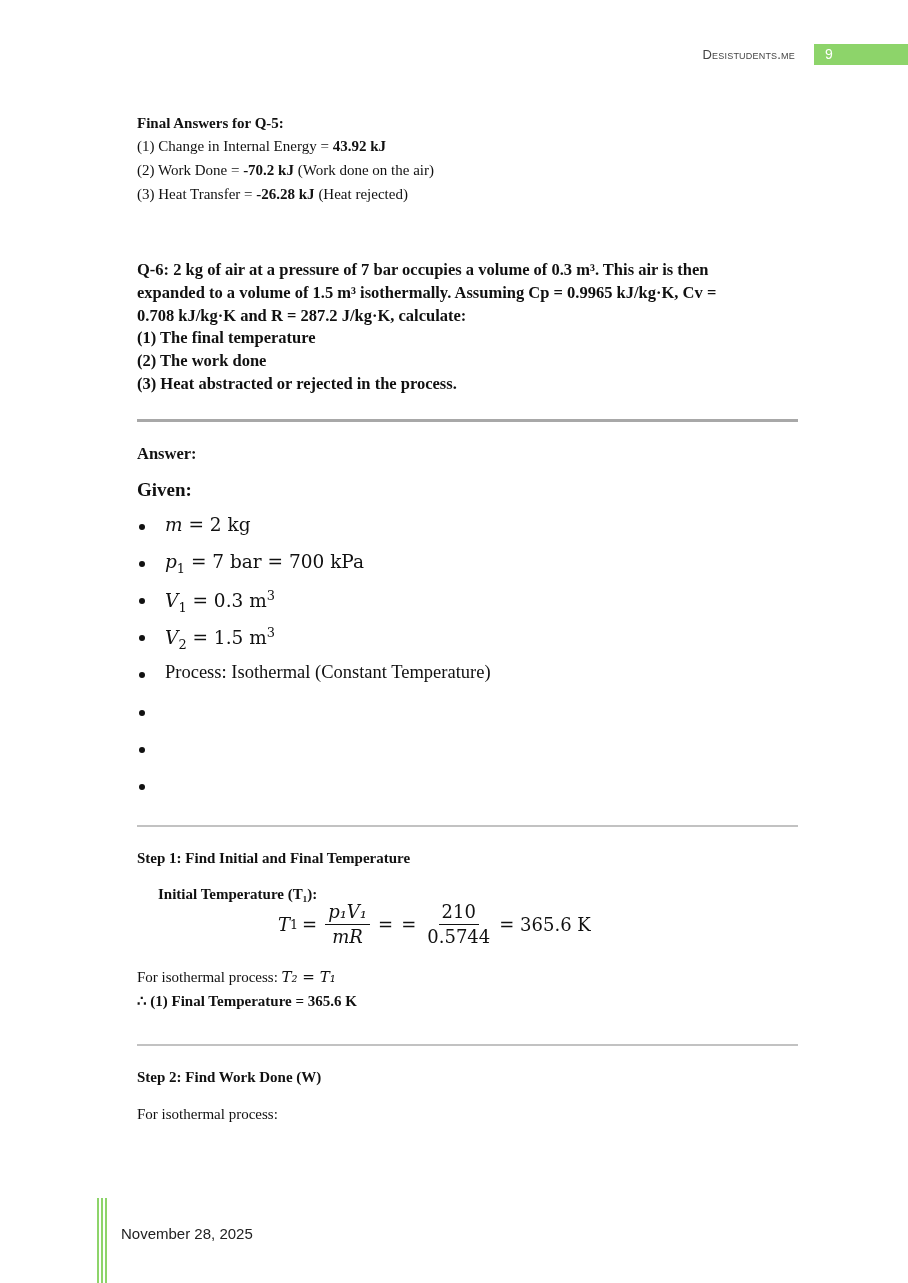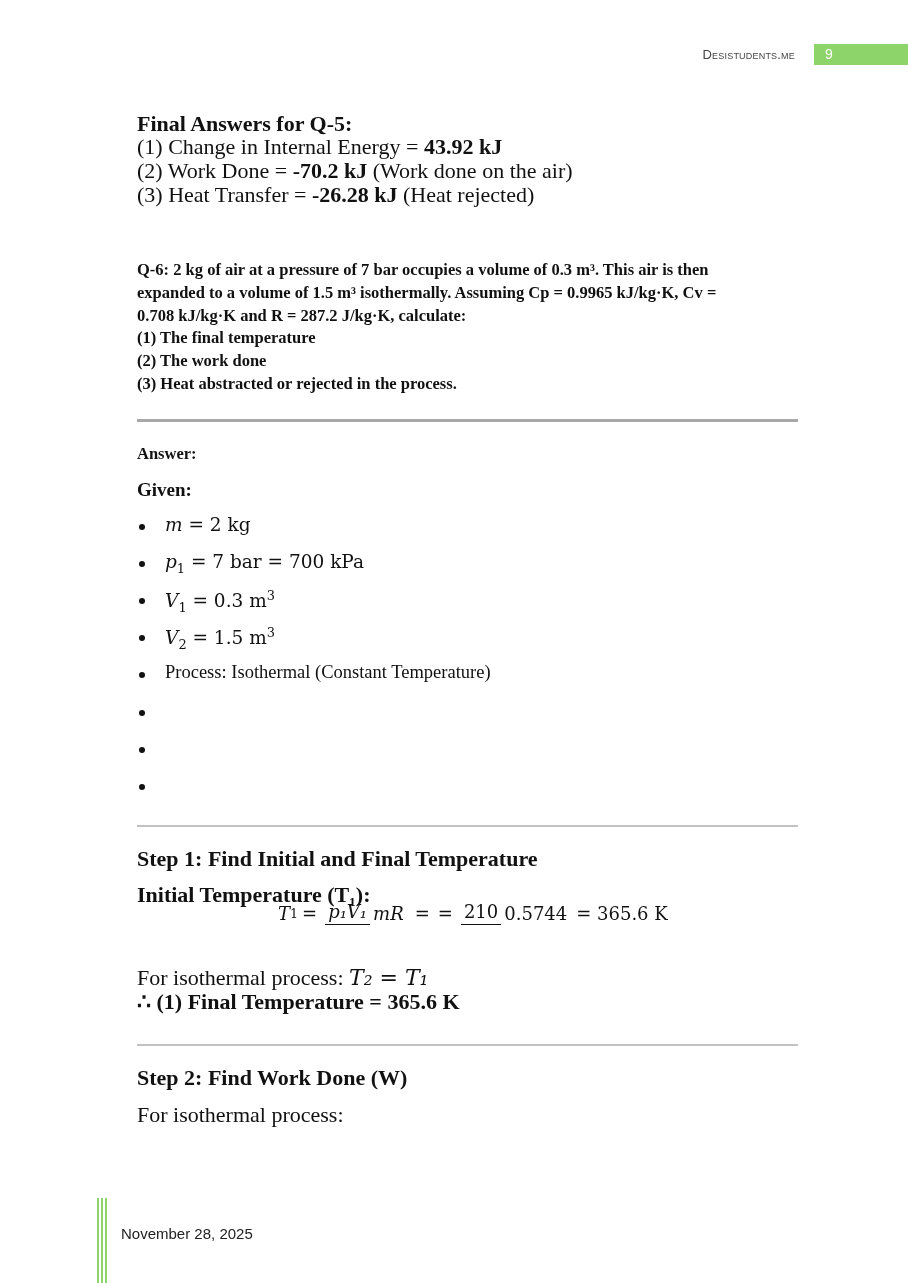--- a/index.html
+++ b/index.html
@@ -4,31 +4,31 @@
 <style>
   html, body { margin:0; padding:0; background:#ffffff; }
   body { width:908px; height:1283px; position:relative; overflow:hidden;
          font-family:"Liberation Serif", serif; color:#111; }
   .header { position:absolute; top:44px; left:17px; width:900px; height:21px; }
   .site { position:absolute; right:122px; top:3px; font-family:"Liberation Sans", sans-serif;
           font-size:13px; color:#444; letter-spacing:0.2px; font-variant:small-caps; }
   .pagebar { position:absolute; left:797px; top:0; width:111px; height:21px; background:#8dd46a; }
   .pagenum { position:absolute; left:11px; top:2px; color:#fff; font-family:"Liberation Sans", sans-serif; font-size:14px; }
   .abs { position:absolute; left:137px; }
-  .t18 { font-size:22px; line-height:23px; }
+  .t18 { font-size:15px; line-height:23px; }
   .b { font-weight:bold; }
   .q { font-size:16.5px; line-height:23px; font-weight:bold; }
   .rule-thick { position:absolute; left:137px; width:661px; height:3px; background:#a8a8a8; }
   .rule-thin { position:absolute; left:137px; width:661px; height:1.5px; background:#c2c2c2; }
   .math { font-family:"DejaVu Serif", serif; }
   .mi { font-style:italic; }
   .bullet { position:absolute; left:137px; font-size:18px; }
   .bullet-dot { display:inline-block; width:6px; height:6px; border-radius:50%; background:#111; position:absolute; left:2px; top:10px; }
   .bullet-text { position:absolute; left:28px; top:0; white-space:nowrap; font-size:18.5px; }
-  .frac { display:inline-flex; flex-direction:row; align-items:center; vertical-align:middle; margin:0 4px; }
+  .frac { display:inline-flex; flex-direction:column; align-items:center; vertical-align:middle; margin:0 4px; }
   .frac .num { border-bottom:1.2px solid #111; padding:0 3px 1px; line-height:22px; }
   .frac .den { padding:1px 3px 0; line-height:22px; }
   .eq { position:absolute; left:278px; top:901px; font-size:18px; display:flex; align-items:center; white-space:nowrap; }
   .eq span.op { margin:0 4px; }
   .footer-bars { position:absolute; left:97px; top:1198px; width:12px; height:85px; }
   .footer-bars i { position:absolute; top:0; width:2px; height:85px; background:#8dd46a; }
   .footer-date { position:absolute; left:121px; top:1225px; font-family:"Liberation Sans", sans-serif; font-size:15px; color:#222; }
   sub, sup { font-size:70%; }
 </style>
 </head>
@@ -90,21 +90,21 @@
 <div class="bullet" style="top:737px;">
   <span class="bullet-dot"></span>
 </div>
 <div class="bullet" style="top:774px;">
   <span class="bullet-dot"></span>
 </div>
 
 <div class="rule-thin" style="top:825px;"></div>
 
 <div class="abs t18 b" style="top:847px;">Step 1: Find Initial and Final Temperature</div>
-<div class="abs t18 b" style="top:883px;">Initial Temperature (T₁):</div>
+<div class="abs t18 b" style="top:883px;margin-left:21px;">Initial Temperature (T₁):</div>
 
 <div class="eq math">
   <span class="mi">T</span>
     <sub>1</sub>
   <span class="op">=</span>
   <span class="frac">
       <span class="num mi">p₁V₁</span>
       <span class="den mi">mR</span>
     </span>
   <span class="op">=</span>

